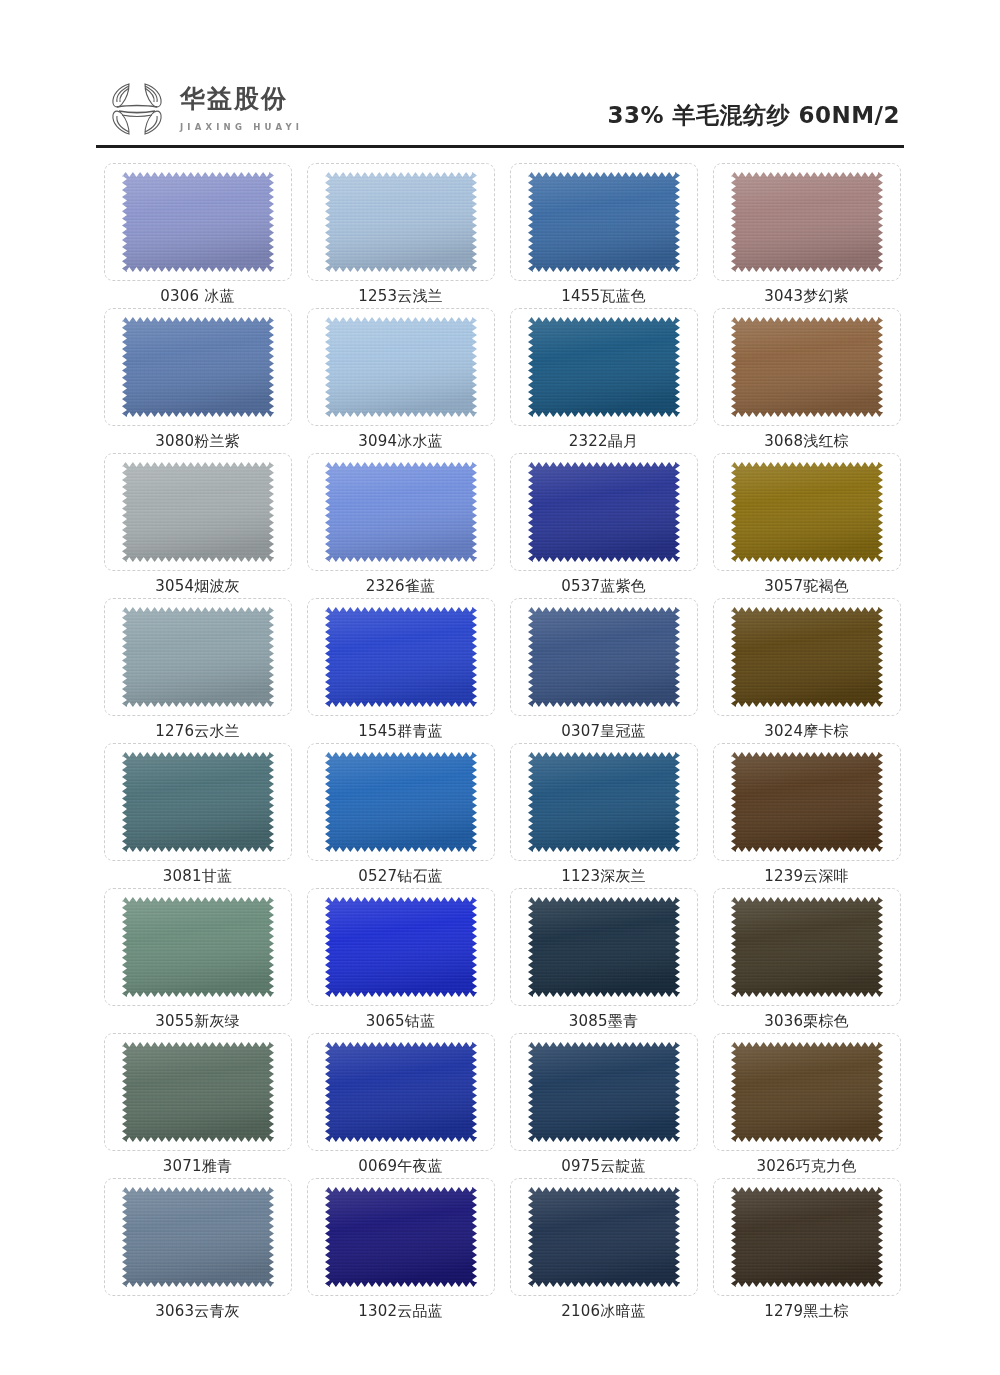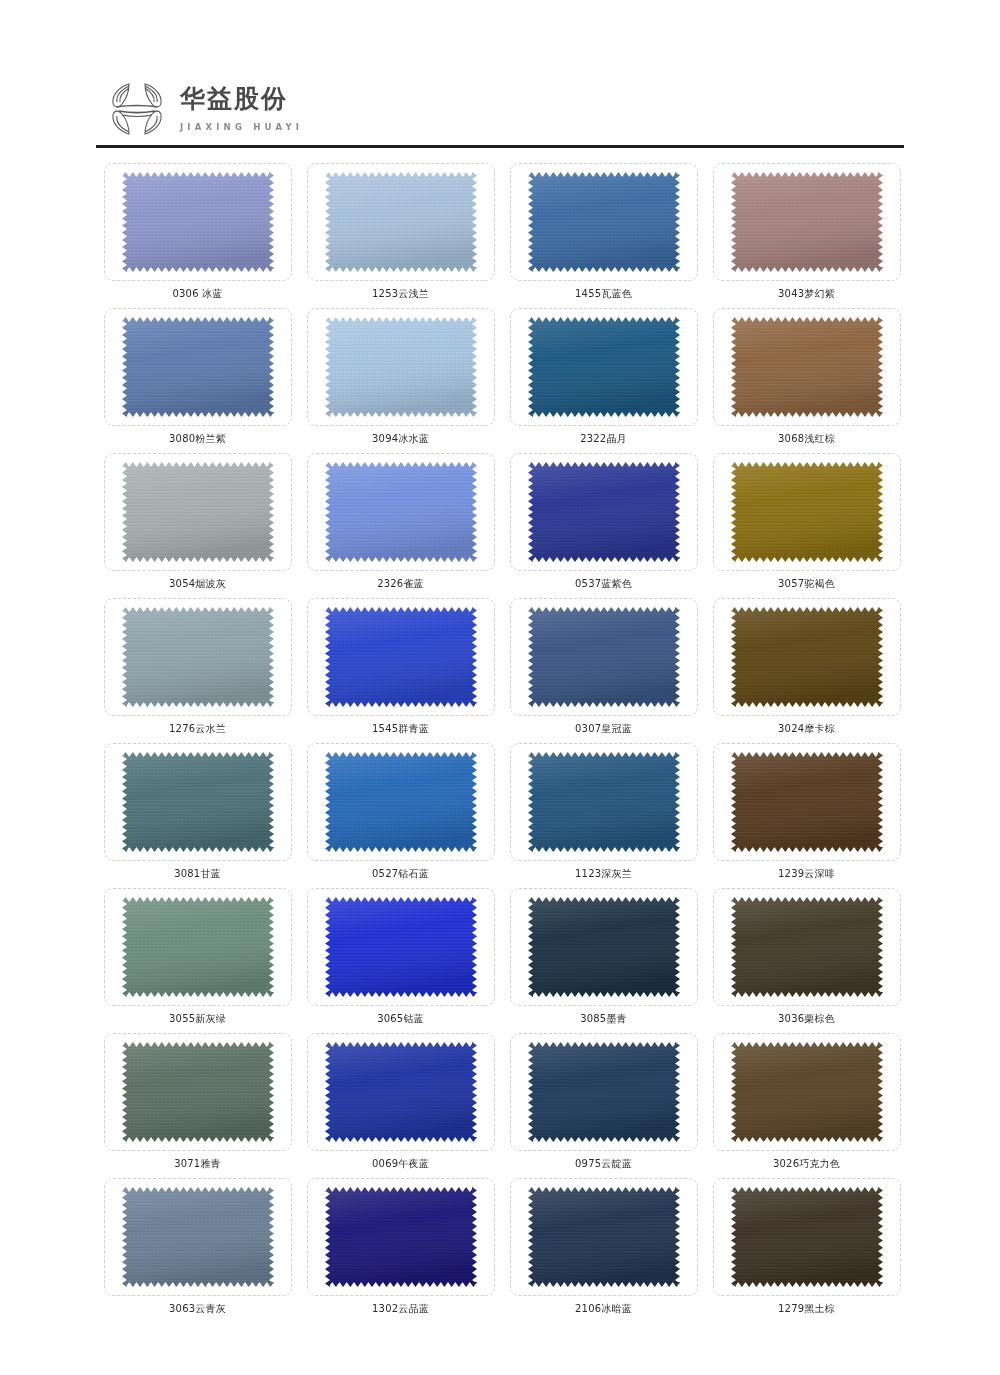--- a/index.html
+++ b/index.html
@@ -64,21 +64,21 @@
     box-sizing:border-box;
   }
   .swatch-wrap{
     position:relative;
     width:152px;height:100px;
     display:block;
   }
   .swatch-wrap svg{display:block;width:152px;height:100px;}
   .label{
     margin-top:7px;
-    font-size:10px;color:#2b2b2b;
+    font-size:15px;color:#2b2b2b;
     font-family:"DejaVu Sans","Liberation Sans",sans-serif;
     letter-spacing:.2px;
     white-space:nowrap;
     line-height:1.1;
   }
 </style>
 </head>
 <body>
 
 <div class="page">
@@ -102,20 +102,21 @@
           <path d="M11 33 C22 35 36 35 47 33" stroke-width="1.6"></path>
           <path d="M14 37 C24 39 34 39 44 37" stroke-width="1.2"></path>
         </g>
       </svg>
       <div class="brand-text">
         <div class="brand-cn">华益股份</div>
         <div class="brand-en">JIAXING HUAYI</div>
       </div>
     </div>
 
+    <div class="doc-title">33% 羊毛混纺纱 60NM/2</div>
     <div class="rule"></div>
   </div>
 
   <div class="grid" id="grid">
       <div class="cell">
         <div class="card">
           <div class="swatch-wrap">
             <svg viewBox="0 0 152 100" xmlns="http://www.w3.org/2000/svg">
               <defs>
                 <pattern id="p0" width="4" height="3.2" patternUnits="userSpaceOnUse">

